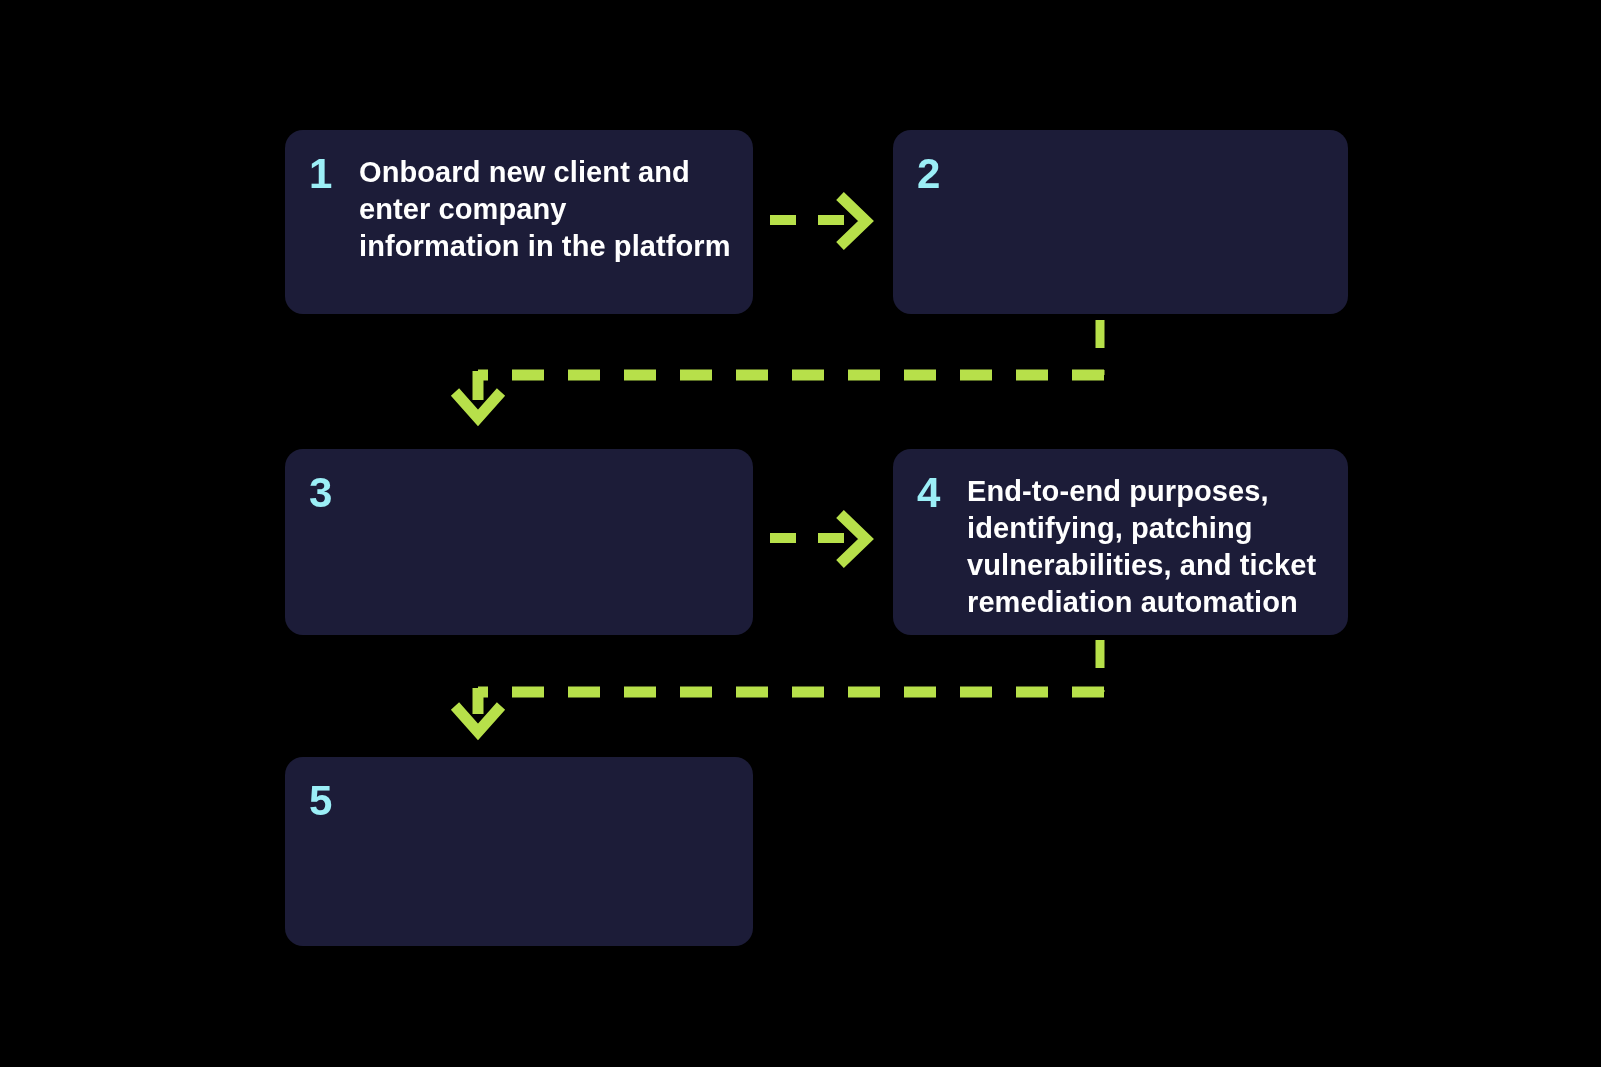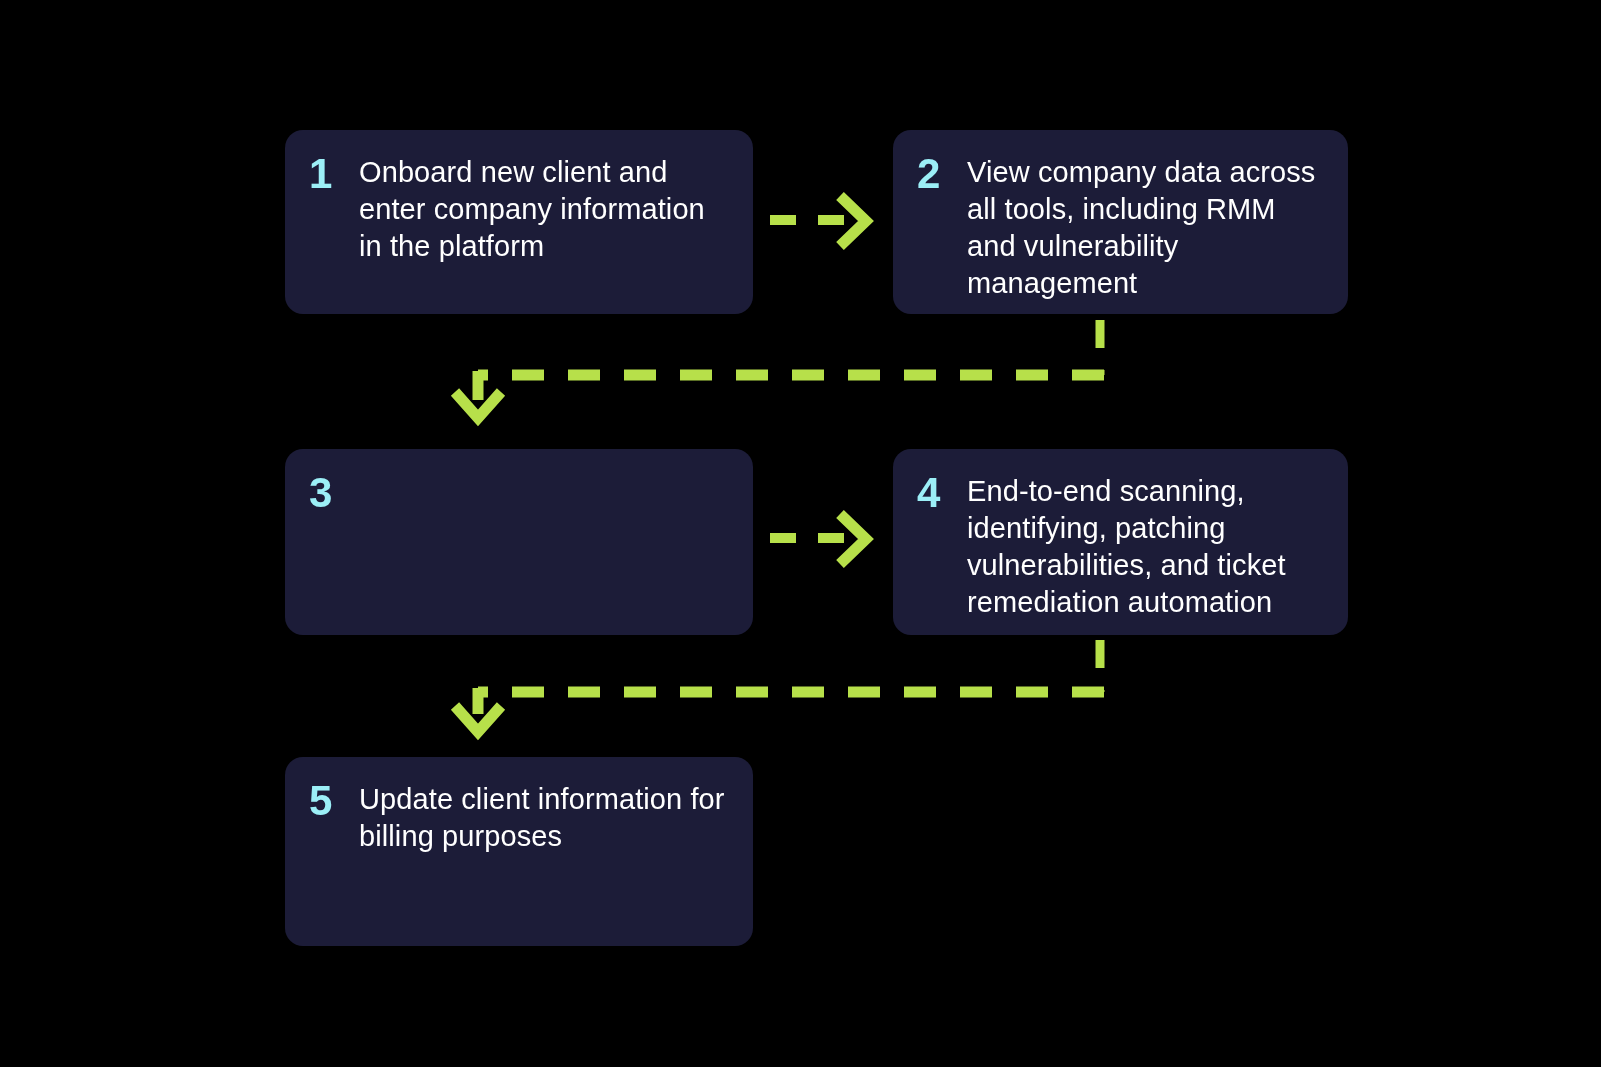--- a/index.html
+++ b/index.html
@@ -36,21 +36,21 @@
     font-weight: 700;
     line-height: 44px;
     width: 50px;
     flex: 0 0 50px;
     letter-spacing: -1px;
   }
   .step-text {
     color: #ffffff;
     font-size: 29px;
     line-height: 37px;
-    font-weight: 400;
+    font-weight: 700;
     letter-spacing: 0.1px;
     padding-top: 2px;
     white-space: pre-line;
   }
 
   
   #box-1 { left: 285px;  top: 130px; width: 468px;  height: 184px; }
   #box-2 { left: 893px;  top: 130px; width: 455px;  height: 184px; }
   #box-3 { left: 285px;  top: 449px; width: 468px;  height: 186px; }
   #box-4 { left: 893px;  top: 449px; width: 455px;  height: 186px; }
@@ -96,30 +96,28 @@
     </g>
   </svg>
 
   <div class="step-box" id="box-1">
     <div class="step-num">1</div>
     <div class="step-text">Onboard new client and enter company information in the platform</div>
   </div>
 
   <div class="step-box" id="box-2">
     <div class="step-num">2</div>
-    <div class="step-text">View company data across all tools, including RMM and vulnerability management</div>
   </div>
 
   <div class="step-box" id="box-3">
     <div class="step-num">3</div>
   </div>
 
   <div class="step-box" id="box-4">
     <div class="step-num">4</div>
-    <div class="step-text">End-to-end scanning, identifying, patching vulnerabilities, and ticket remediation automation</div>
+    <div class="step-text">End-to-end purposes, identifying, patching vulnerabilities, and ticket remediation automation</div>
   </div>
 
   <div class="step-box" id="box-5">
     <div class="step-num">5</div>
-    <div class="step-text">Update client information for billing purposes</div>
   </div>
 
 </div>
 
 </body></html>

